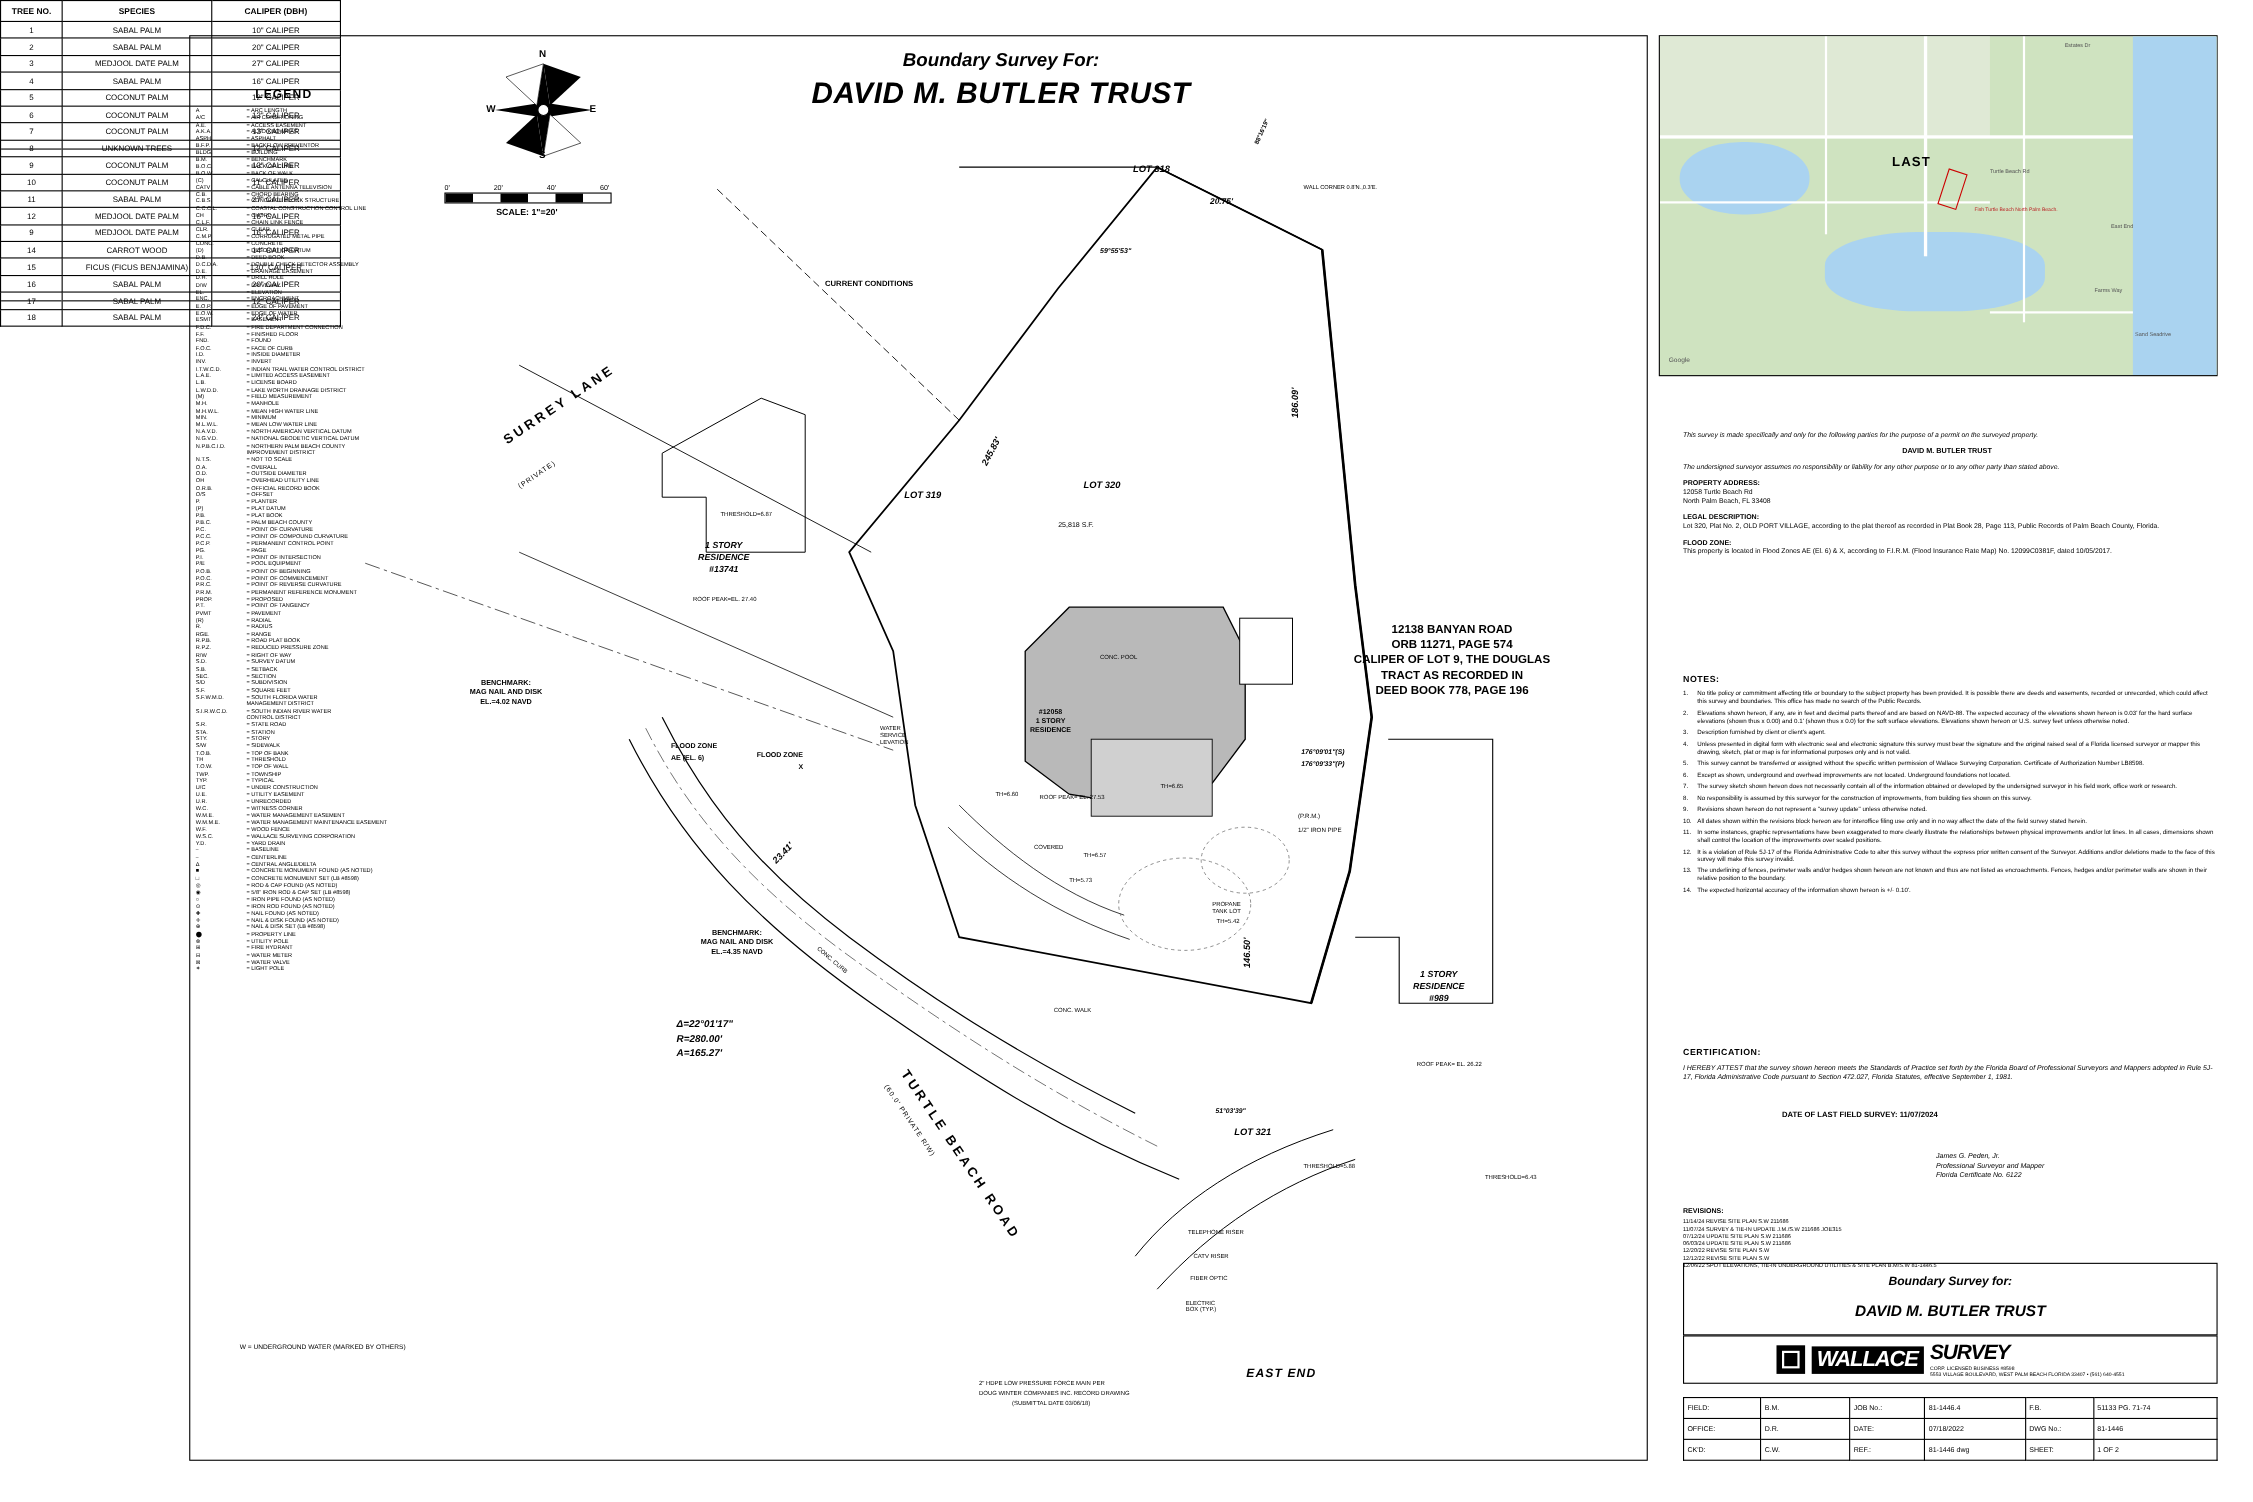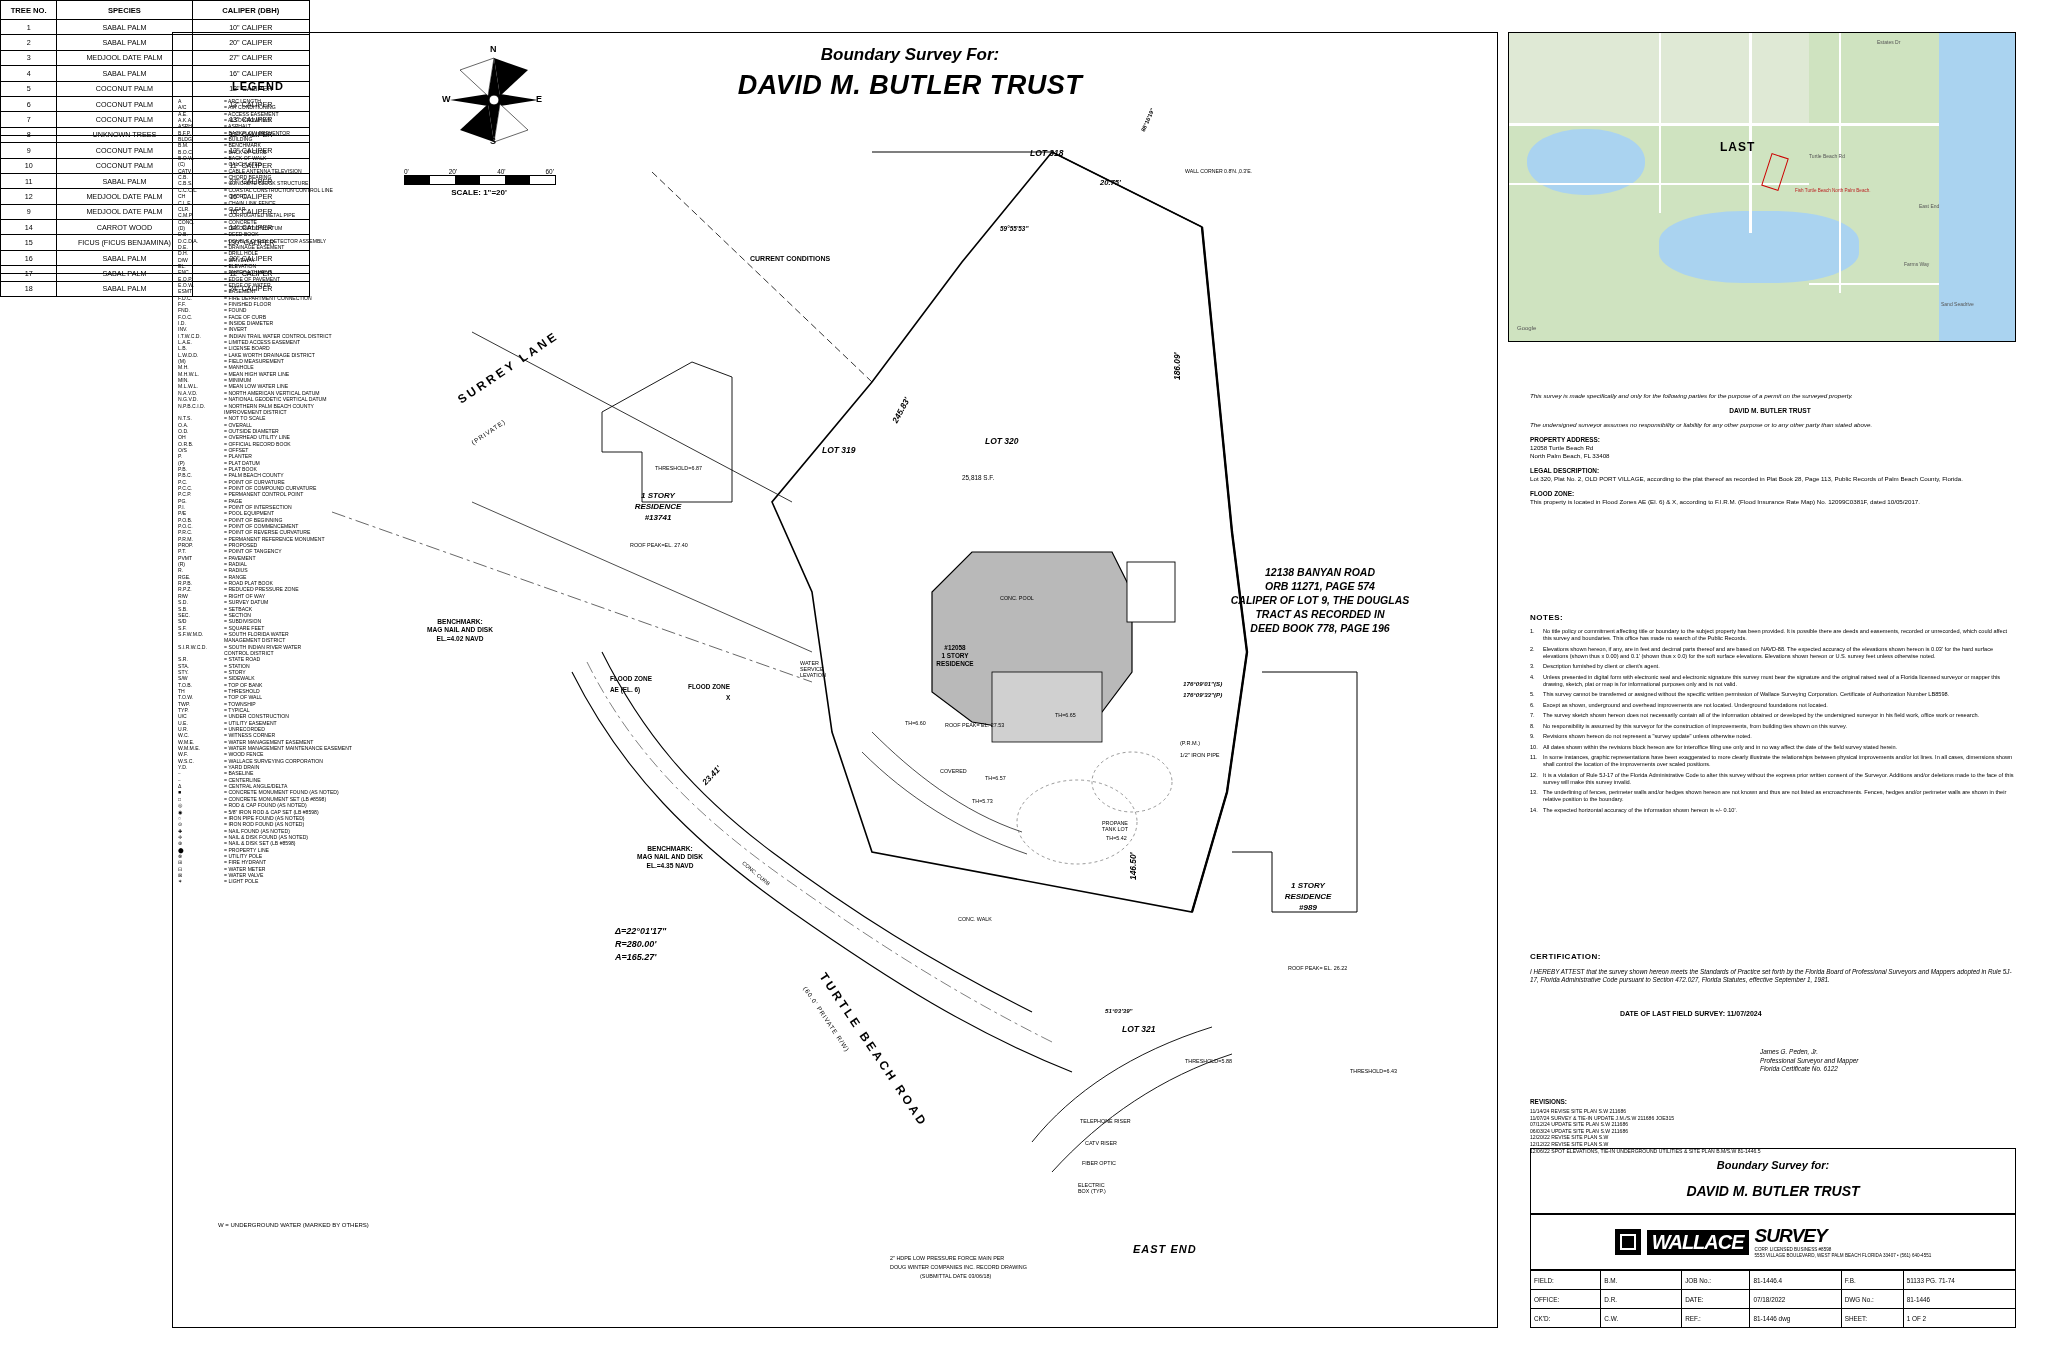--- a/index.html
+++ b/index.html
@@ -38,21 +38,21 @@
   .sb-bar i{flex:1;display:block;}
   .sb-bar i:nth-child(odd){background:#000;}
   #scale-txt{margin-top:3px;font-size:8px;font-weight:bold;text-align:center;width:166px;}
 
   
   .mlab{position:absolute;font-size:8.5px;font-weight:bold;font-style:italic;}
   .mlab2{position:absolute;font-size:7px;font-weight:bold;}
   .mtiny{position:absolute;font-size:5.4px;}
 
   
-  #parcel{left:1195px;top:565px;width:250px;text-align:center;font-size:10.5px;font-weight:bold;font-style:italic;line-height:14px;}
+  #parcel{left:1195px;top:565px;width:250px;text-align:center;font-size:10.5px;font-weight:bold;line-height:14px;}
 
   
   #tree-table{left:470px;top:1006px;width:310px;border-collapse:collapse;}
   #tree-table td,#tree-table th{border:1px solid #000;font-size:7.2px;text-align:center;height:14.4px;padding:0;}
   #tree-table th{font-weight:bold;font-size:7.6px;height:18px;}
   .strike{position:relative;}
   .strike:after{content:"";position:absolute;left:0;right:0;top:50%;border-top:1px solid #000;}
 
   
   #vicinity{left:1508px;top:32px;width:508px;height:310px;border:1px solid #000;background:#e8efe4;overflow:hidden;}
@@ -80,21 +80,21 @@
   #cert{left:1530px;top:968px;width:486px;font-size:6.3px;line-height:8.4px;font-style:italic;}
   #fieldDate{left:1620px;top:1010px;font-size:7px;font-weight:bold;}
 
   #signer{left:1760px;top:1048px;width:240px;font-size:6.4px;line-height:8.6px;font-style:italic;}
 
   #rev-h{left:1530px;top:1098px;font-size:6.4px;font-weight:bold;}
   #revs{left:1530px;top:1108px;width:300px;font-size:5.1px;line-height:6.6px;}
   #tb-1{left:1530px;top:1148px;width:486px;height:66px;border:1px solid #000;}
   #tb-1 .l1{text-align:center;font-size:11px;font-weight:bold;font-style:italic;margin-top:10px;}
   #tb-1 .l2{text-align:center;font-size:14px;font-weight:bold;font-style:italic;margin-top:12px;}
-  #tb-2{left:1530px;top:1214px;width:486px;height:56px;border:1px solid #000;display:flex;align-items:center;justify-content:center;}
+  #tb-2{left:1530px;top:1214px;width:486px;height:44px;border:1px solid #000;display:flex;align-items:center;justify-content:center;}
   #tb-3{left:1530px;top:1270px;width:486px;height:58px;}
   #tb-3 table{border-collapse:collapse;width:486px;height:58px;}
   #tb-3 td{border:1px solid #000;font-size:6.4px;padding:0 3px;}
 
   
   #logo{display:flex;align-items:center;gap:6px;}
   #logo .sq{width:26px;height:26px;background:#000;position:relative;}
   #logo .sq:after{content:"";position:absolute;left:5px;top:5px;right:5px;bottom:5px;border:2px solid #fff;}
   #logo .wal{font-size:20px;font-weight:bold;font-style:italic;background:#000;color:#fff;padding:1px 5px;letter-spacing:-1px;}
   #logo .sur{font-size:19px;font-weight:bold;font-style:italic;letter-spacing:-1px;}

